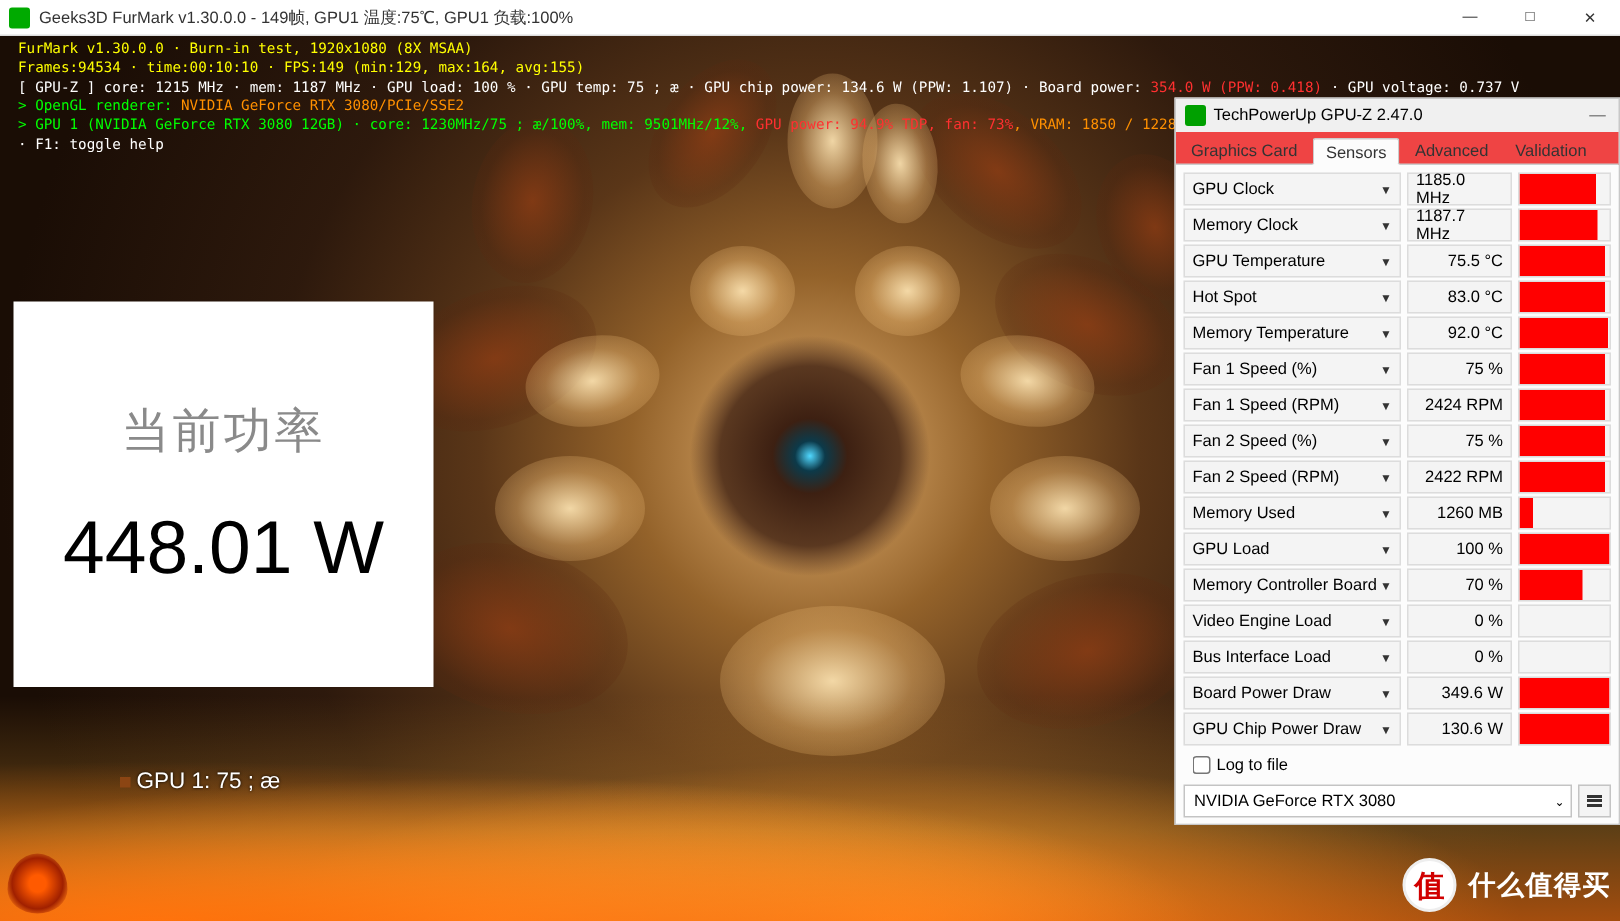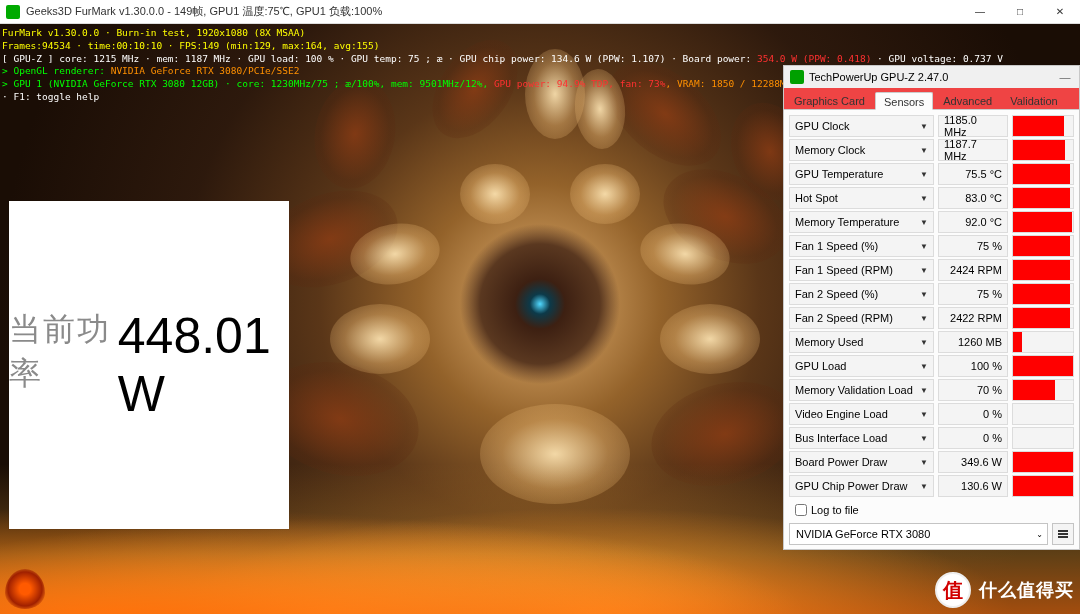--- a/index.html
+++ b/index.html
@@ -34,25 +34,25 @@
   radial-gradient(ellipse at 10% 100%, #ff6a00, transparent 50%),
   radial-gradient(ellipse at 30% 100%, #ffae42, transparent 45%),
   radial-gradient(ellipse at 55% 100%, #ff8c1a, transparent 50%);
 }
 .furmark-logo { position:absolute; left:5px; bottom:5px; }
 .furmark-logo .flame { width:40px; height:40px; background:radial-gradient(circle, #ff5a00 20%, #a02000 60%, transparent 80%); border-radius:50% 50% 50% 50% / 60% 60% 40% 40%; }
 .furmark-legend { position:absolute; left:80px; bottom:85px; color:#fff; font-size:15px; text-shadow:0 0 2px #000; }
 .furmark-legend .sq { display:inline-block; width:7px; height:7px; background:#8b4513; margin-right:4px; }
 
 
-.osd { position:absolute; top:0; left:0; padding:3px 2px; font-size:9.5px; font-family:Consolas,monospace; line-height:1.35; }
+.osd { position:absolute; top:0; left:0; padding:3px 12px; font-size:9.5px; font-family:Consolas,monospace; line-height:1.35; }
 .osd .ln-y { color:#ffff00; } .osd .ln-w { color:#fff; } .osd .ln-g { color:#00ff00; } .osd .sp-o { color:#ff9000; } .osd .sp-r { color:#ff3030; }
 
 
-.power-card { position:absolute; top:177px; left:9px; width:280px; height:328px; background:#fff; display:flex; flex-direction:row; align-items:center; justify-content:center; box-shadow:0 0 0 1px rgba(0,0,0,0.05); }
+.power-card { position:absolute; top:177px; left:9px; width:280px; height:257px; background:#fff; display:flex; flex-direction:column; align-items:center; justify-content:center; box-shadow:0 0 0 1px rgba(0,0,0,0.05); }
 .power-card .lbl { font-size:32px; color:#8a8a8a; letter-spacing:2px; margin-bottom:26px; }
 .power-card .val { font-size:50px; color:#000; font-weight:400; letter-spacing:0px; }
 
 
 .gpuz { position:absolute; top:41px; right:0; width:297px; background:#f0f0f0; border:1px solid #c8c8c8; display:flex; flex-direction:column; font-size:11px; }
 .gpuz-title { height:22px; display:flex; align-items:center; padding:0 2px 0 6px; }
 .gpuz-title .ico { width:14px; height:14px; background:#00a000; margin-right:5px; border-radius:2px; }
 .gpuz-title .spacer { flex:1; }
 .gpuz-min { width:24px; text-align:center; color:#666; cursor:pointer; }
 .gpuz-tabs { display:flex; height:22px; padding:4px 2px 0 2px; border-bottom:1px solid #ccc; background:#ef4444; gap:2px; }
@@ -279,21 +279,21 @@
           </div>
           <div class="scell-val">
             <span>100 %</span>
           </div>
           <div class="scell-bar">
             <div class="fill" style="width:100%"></div>
           </div>
         </div>
         <div class="srow">
           <div class="scell-name">
-            <span>Memory Validation Load</span>
+            <span>Memory Controller Board</span>
             <span class="arrow">▼</span>
           </div>
           <div class="scell-val">
             <span>70 %</span>
           </div>
           <div class="scell-bar">
             <div class="fill" style="width:70%"></div>
           </div>
         </div>
         <div class="srow">

